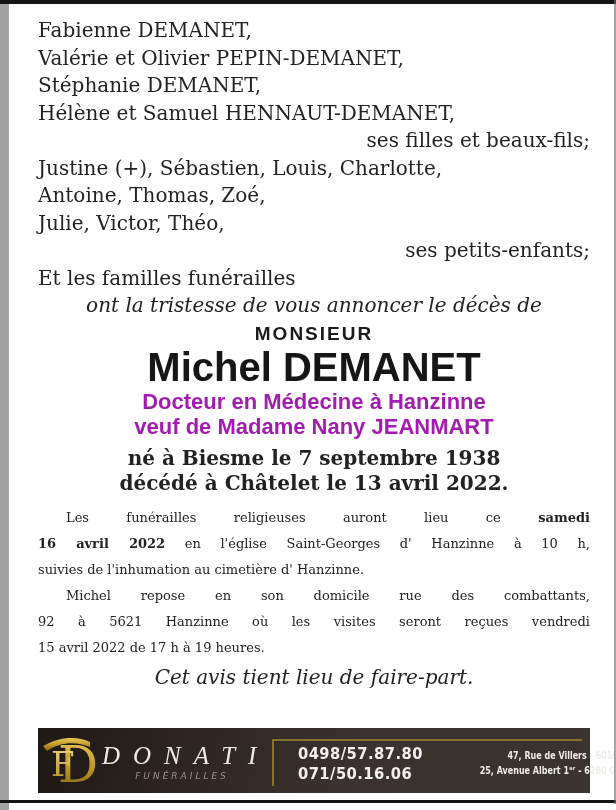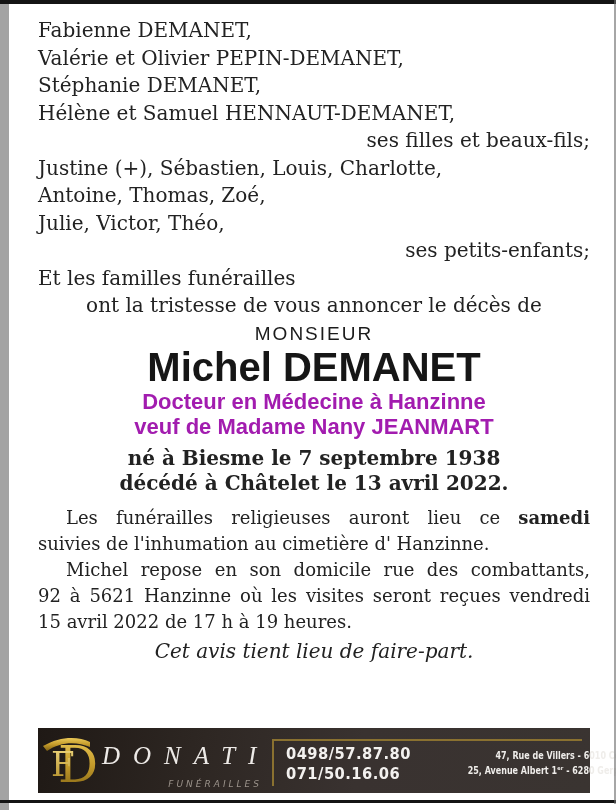--- a/index.html
+++ b/index.html
@@ -10,62 +10,62 @@
   
   .edge-left{position:absolute;left:0;top:0;width:9px;height:810px;background:#a3a3a3;z-index:5;}
   .edge-top{position:absolute;left:0;top:0;width:616px;height:4px;background:#141414;z-index:6;}
   .edge-bottom{position:absolute;left:0;top:800px;width:616px;height:3px;background:#141414;z-index:6;}
   .edge-right{position:absolute;right:0;top:0;width:2px;height:804px;background:#6b6b6b;opacity:.6;z-index:6;}
 
   .content{position:absolute;left:38px;top:17px;width:552px;}
 
   .fam-line{font-size:20px;line-height:27.5px;white-space:nowrap;}
   .fam-line.right{text-align:right;}
-  .fam-line.center{text-align:center;white-space:normal;}
+  .fam-line.center{text-align:center;white-space:normal;font-style:italic;}
 
   .monsieur{
-    font-family:"Liberation Sans",sans-serif;font-weight:normal;font-size:19px;
+    font-family:"Liberation Sans",sans-serif;font-weight:bold;font-size:19px;
     letter-spacing:2px;text-align:center;line-height:23px;margin-top:2px;color:#1b1b1b;
   }
   .name{
     font-family:"Liberation Sans",sans-serif;font-weight:bold;font-size:40px;
     text-align:center;line-height:44px;margin:0;color:#161616;
   }
   .sub{
     font-family:"Liberation Sans",sans-serif;font-weight:bold;font-size:22px;
     text-align:center;line-height:25px;color:#a21caf;
   }
   .dates{font-size:20px;text-align:center;line-height:25px;margin-top:7px;font-weight:bold;}
 
-  .paras{margin-top:9px;font-size:18px;}
+  .paras{margin-top:9px;font-size:13px;}
   .pline{line-height:26px;}
   .just{text-align:justify;text-align-last:justify;}
   .indent{padding-left:28px;}
 
   .closing{font-style:italic;text-align:center;font-size:20px;margin-top:4px;}
 
   
   .banner{
     position:absolute;left:38px;top:728px;width:552px;height:65px;
     background:linear-gradient(100deg,#1f1915 0%,#2e2723 30%,#393230 58%,#3a3431 100%);
     z-index:4;
   }
   .monogram{position:absolute;left:2px;top:3px;width:70px;height:60px;}
   .brand{position:absolute;left:64px;top:15px;width:172px;font-style:italic;}
   .brand-name{
     font-family:"Liberation Serif",serif;font-size:25px;color:#edeae7;
     letter-spacing:13px;line-height:26px;white-space:nowrap;
   }
   .brand-tagline{
     font-family:"DejaVu Sans",sans-serif;font-size:9px;color:#9a928a;
-    letter-spacing:3px;text-align:right;padding-right:12px;margin-top:10px;white-space:nowrap;
+    letter-spacing:3px;text-align:center;padding-right:12px;margin-top:2px;white-space:nowrap;
   }
   .info-frame{
     position:absolute;left:234px;right:8px;top:11px;bottom:7px;
-    border-top:2px solid #8a7130;border-left:2px solid #8a7130;display:flex;
+    border-top:2px solid #8a7130;border-left:2px solid #8a7130;display:flex;padding-left:12px;
   }
   .phones{
     padding:3px 0 0 13px;font-family:"DejaVu Sans",sans-serif;font-weight:bold;
     font-size:16px;color:#f3f1ef;line-height:20px;letter-spacing:.5px;
     transform:scaleX(.92);transform-origin:0 50%;white-space:nowrap;
   }
   .addresses{
     margin-left:auto;padding:7px 4px 0 0;text-align:right;
     font-family:"DejaVu Sans",sans-serif;font-weight:bold;font-size:10px;
     color:#efedea;line-height:15px;transform:scaleX(.8);transform-origin:100% 50%;
@@ -99,20 +99,21 @@
   <div class="sub">Docteur en Médecine à Hanzinne</div>
   <div class="sub">veuf de Madame Nany JEANMART</div>
 
   <div class="dates">
     <div>né à Biesme le 7 septembre 1938</div>
     <div>décédé à Châtelet le 13 avril 2022.</div>
   </div>
 
   <div class="paras">
     <div class="pline just indent"><span>Les funérailles religieuses auront lieu ce</span> <strong>samedi</strong></div>
+    <div class="pline just"><strong>16 avril 2022</strong> <span>en l'église Saint-Georges d' Hanzinne à 10 h,</span></div>
     <div class="pline">suivies de l'inhumation au cimetière d' Hanzinne.</div>
     <div class="pline just indent">Michel repose en son domicile rue des combattants,</div>
     <div class="pline just">92 à 5621 Hanzinne où les visites seront reçues vendredi</div>
     <div class="pline">15 avril 2022 de 17 h à 19 heures.</div>
   </div>
 
   <div class="closing">Cet avis tient lieu de faire-part.</div>
 </div>
 
 <div class="banner">

